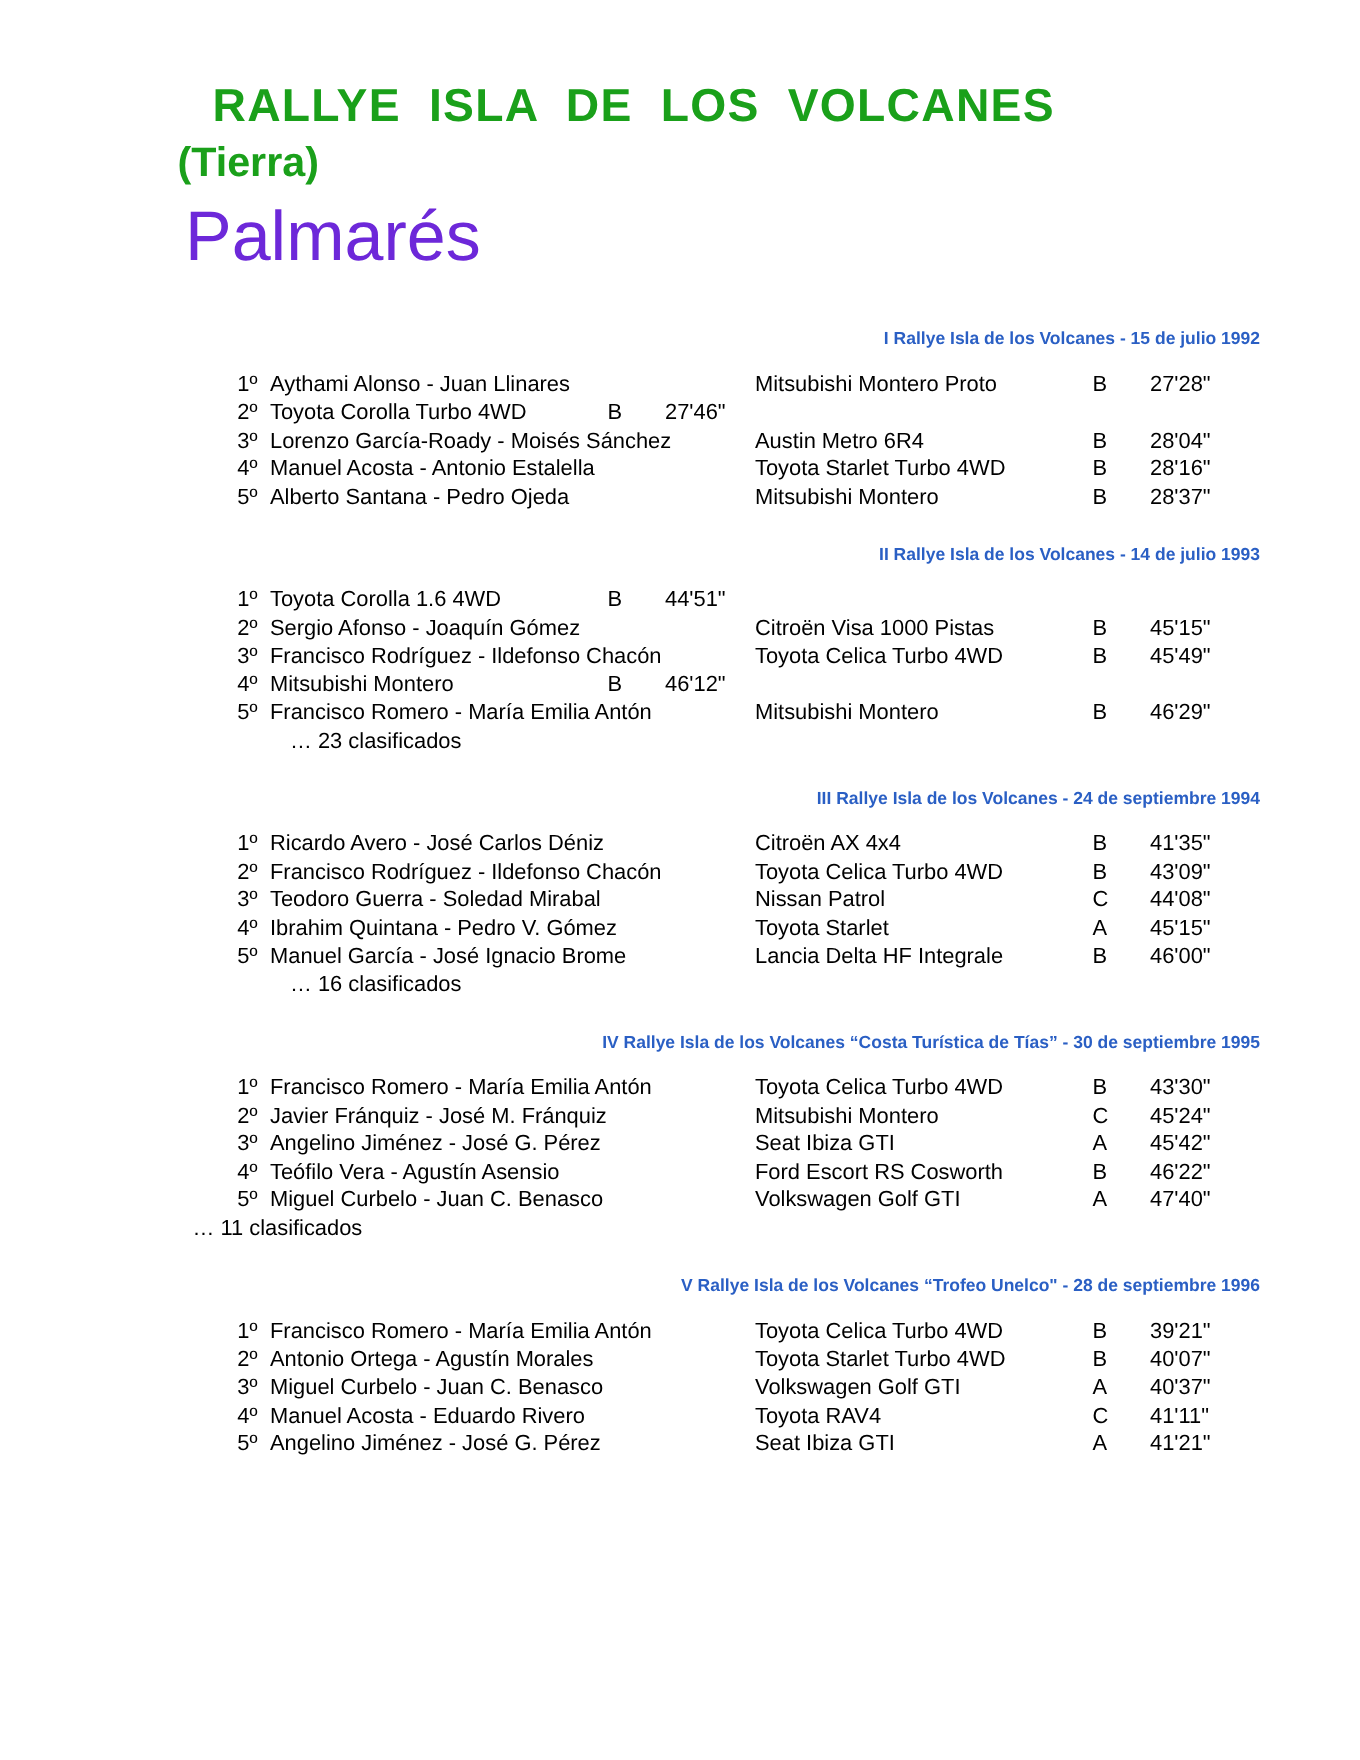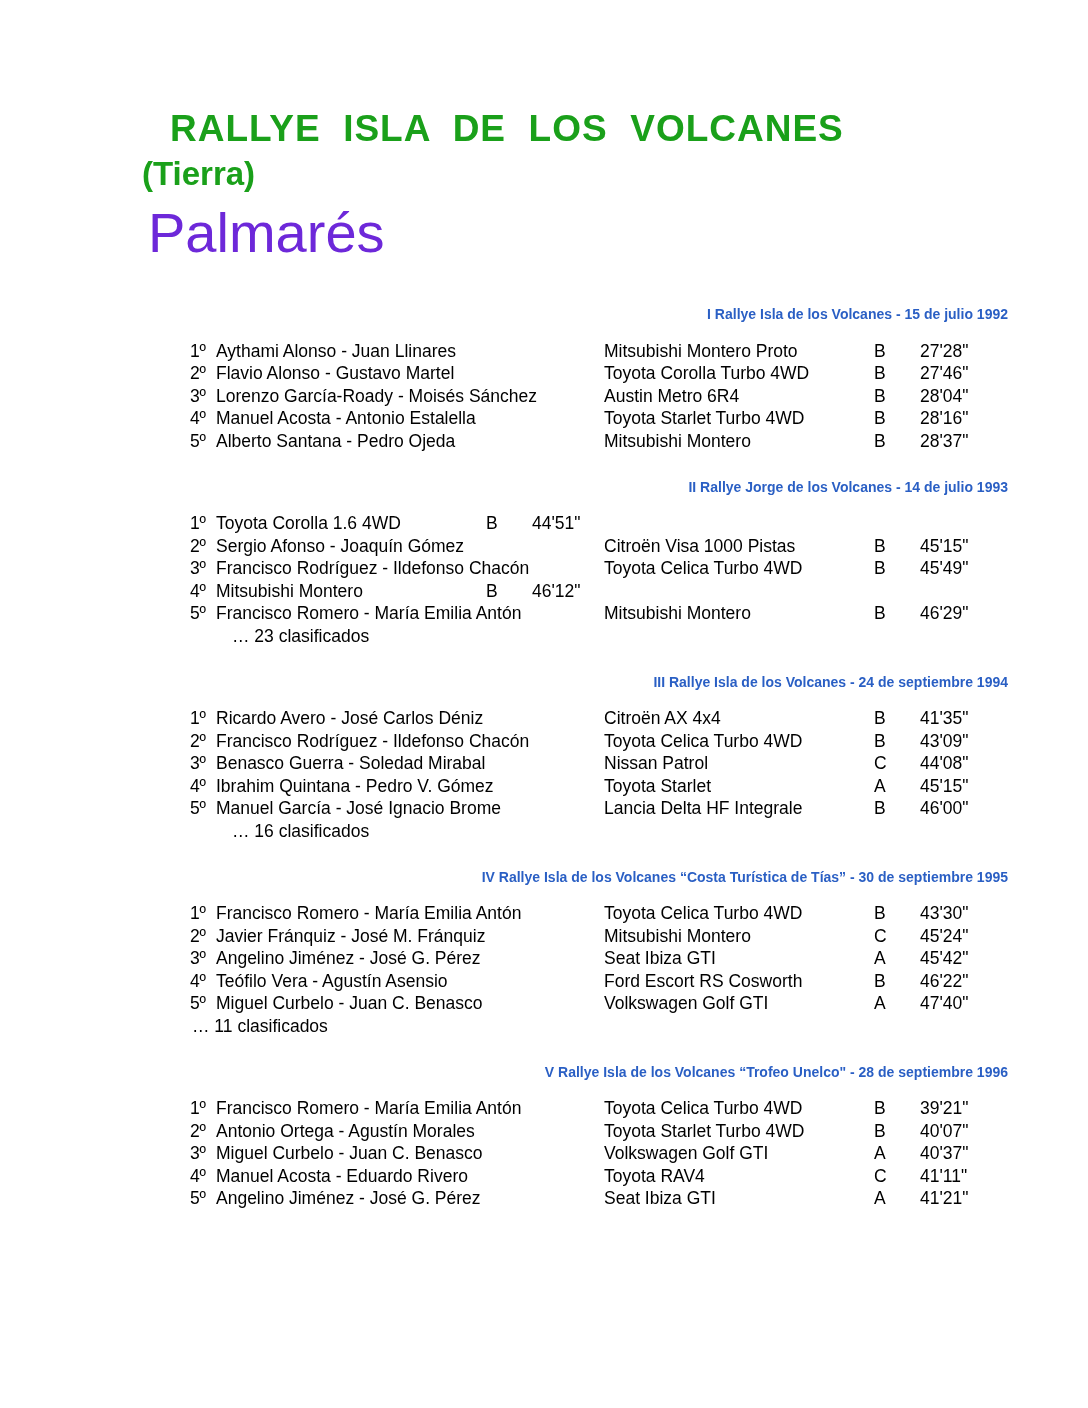--- a/index.html
+++ b/index.html
@@ -12,21 +12,21 @@
     height: 1408px;
     font-family: "Liberation Sans", sans-serif;
     color: #000000;
     position: relative;
     overflow: hidden;
   }
   .page {
     width: 1088px;
     height: 1408px;
     box-sizing: border-box;
-    padding: 108px 80px 40px 80px;
+    padding: 64px 80px 40px 80px;
     position: relative;
   }
   .title-main {
     color: #1aa01a;
     font-weight: bold;
     font-size: 37px;
     letter-spacing: 1px;
     margin: 0 0 0 90px;
     line-height: 1.15;
     white-space: pre;
@@ -121,21 +121,20 @@
         <div class="rows">
           <div class="row">
             <div class="c-pos">1º</div>
             <div class="c-crew">Aythami Alonso - Juan Llinares</div>
             <div class="c-car">Mitsubishi Montero Proto</div>
             <div class="c-class">B</div>
             <div class="c-time">27'28"</div>
           </div>
           <div class="row">
             <div class="c-pos">2º</div>
-            <div class="c-crew">Flavio Alonso - Gustavo Martel</div>
             <div class="c-car">Toyota Corolla Turbo 4WD</div>
             <div class="c-class">B</div>
             <div class="c-time">27'46"</div>
           </div>
           <div class="row">
             <div class="c-pos">3º</div>
             <div class="c-crew">Lorenzo García-Roady - Moisés Sánchez</div>
             <div class="c-car">Austin Metro 6R4</div>
             <div class="c-class">B</div>
             <div class="c-time">28'04"</div>
@@ -150,21 +149,21 @@
           <div class="row">
             <div class="c-pos">5º</div>
             <div class="c-crew">Alberto Santana - Pedro Ojeda</div>
             <div class="c-car">Mitsubishi Montero</div>
             <div class="c-class">B</div>
             <div class="c-time">28'37"</div>
           </div>
         </div>
       </div>
       <div class="section">
-        <div class="section-heading"><span>II Rallye Jorge de los Volcanes </span><span class="date">- 14 de julio 1993</span></div>
+        <div class="section-heading"><span>II Rallye Isla de los Volcanes </span><span class="date">- 14 de julio 1993</span></div>
         <div class="rows">
           <div class="row">
             <div class="c-pos">1º</div>
             <div class="c-car">Toyota Corolla 1.6 4WD</div>
             <div class="c-class">B</div>
             <div class="c-time">44'51"</div>
           </div>
           <div class="row">
             <div class="c-pos">2º</div>
             <div class="c-crew">Sergio Afonso - Joaquín Gómez</div>
@@ -207,21 +206,21 @@
           </div>
           <div class="row">
             <div class="c-pos">2º</div>
             <div class="c-crew">Francisco Rodríguez - Ildefonso Chacón</div>
             <div class="c-car">Toyota Celica Turbo 4WD</div>
             <div class="c-class">B</div>
             <div class="c-time">43'09"</div>
           </div>
           <div class="row">
             <div class="c-pos">3º</div>
-            <div class="c-crew">Benasco Guerra - Soledad Mirabal</div>
+            <div class="c-crew">Teodoro Guerra - Soledad Mirabal</div>
             <div class="c-car">Nissan Patrol</div>
             <div class="c-class">C</div>
             <div class="c-time">44'08"</div>
           </div>
           <div class="row">
             <div class="c-pos">4º</div>
             <div class="c-crew">Ibrahim Quintana - Pedro V. Gómez</div>
             <div class="c-car">Toyota Starlet</div>
             <div class="c-class">A</div>
             <div class="c-time">45'15"</div>
@@ -268,21 +267,21 @@
             <div class="c-time">46'22"</div>
           </div>
           <div class="row">
             <div class="c-pos">5º</div>
             <div class="c-crew">Miguel Curbelo - Juan C. Benasco</div>
             <div class="c-car">Volkswagen Golf GTI</div>
             <div class="c-class">A</div>
             <div class="c-time">47'40"</div>
           </div>
         </div>
-        <div class="footnote" style="margin-left: 112px;">… 11 clasificados</div>
+        <div class="footnote" style="margin-left: 74px;">… 11 clasificados</div>
       </div>
       <div class="section">
         <div class="section-heading"><span>V Rallye Isla de los Volcanes “Trofeo Unelco" </span><span class="date">- 28 de septiembre 1996</span></div>
         <div class="rows">
           <div class="row">
             <div class="c-pos">1º</div>
             <div class="c-crew">Francisco Romero - María Emilia Antón</div>
             <div class="c-car">Toyota Celica Turbo 4WD</div>
             <div class="c-class">B</div>
             <div class="c-time">39'21"</div>

